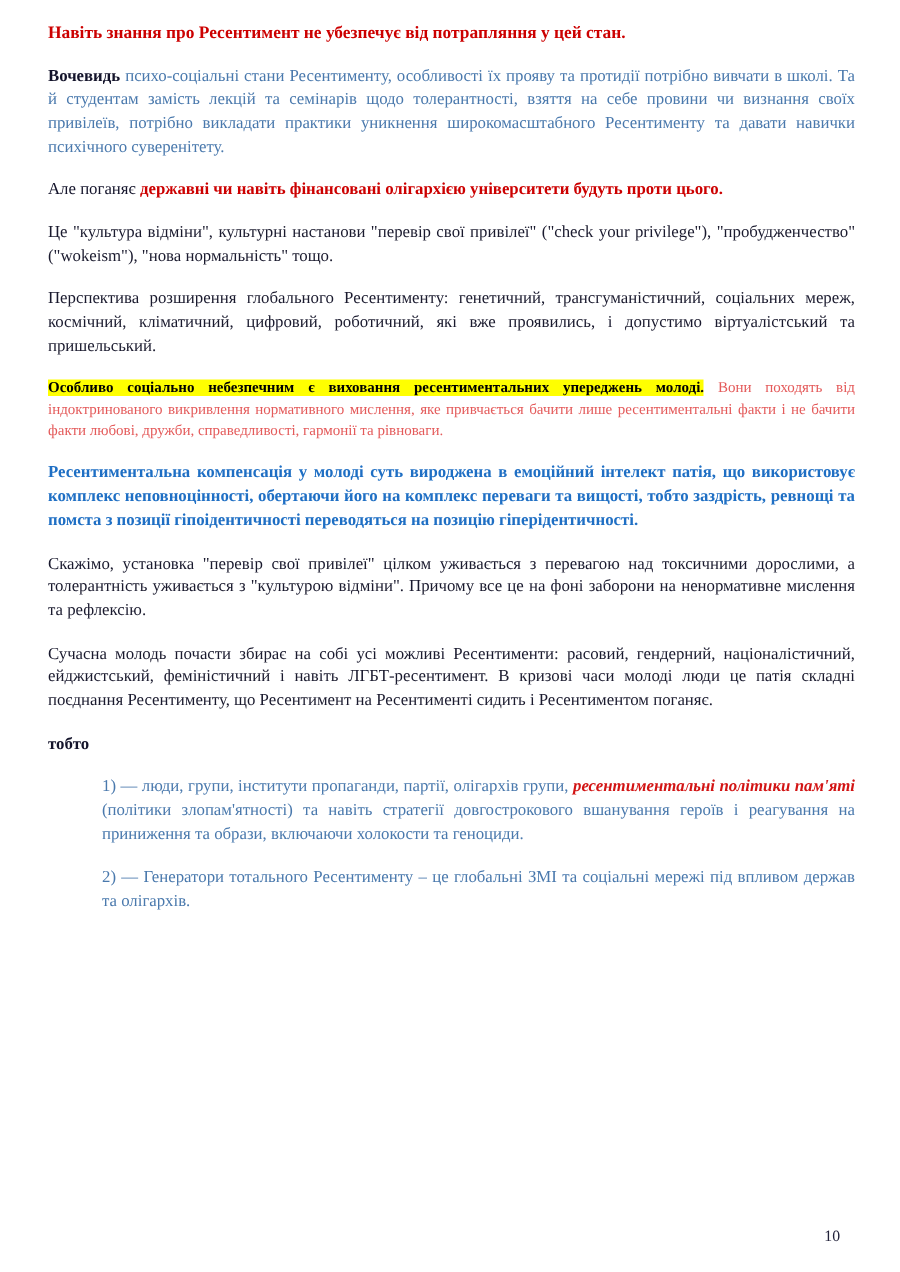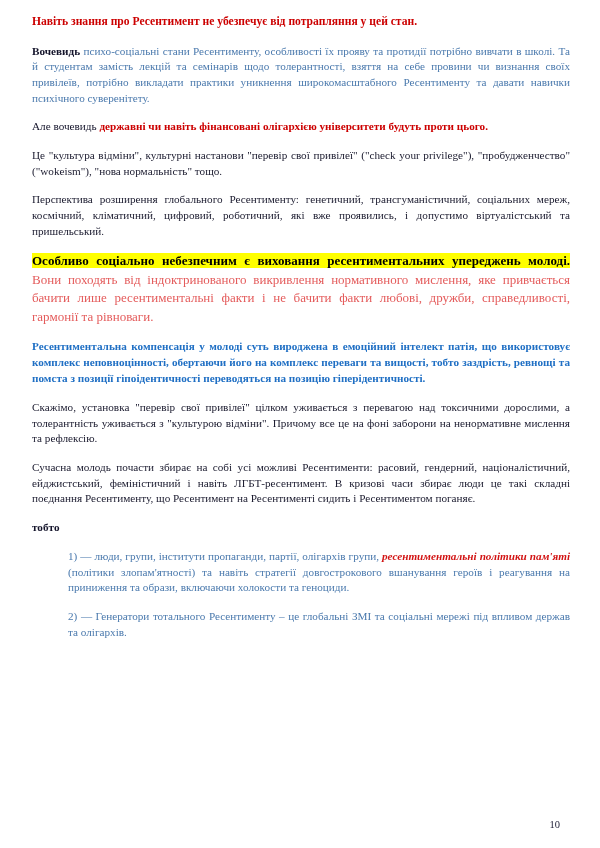--- a/index.html
+++ b/index.html
@@ -44,21 +44,21 @@
   .heading-red {
     color: #cc0000;
     font-weight: bold;
     font-size: 11.6px;
     margin: 0 0 14px 0;
     line-height: 1.35;
   }
 
   .hl-para {
     margin: 0 0 13px 0;
-    font-size: 13px;
+    font-size: 10px;
     line-height: 1.42;
     text-align: justify;
   }
 
   .bold-blue-para {
     margin: 0 0 13px 0;
     font-size: 11.2px;
     line-height: 1.42;
     text-align: justify;
     color: #1f6fc4;
@@ -99,34 +99,34 @@
 </style>
 </head>
 <body>
 
 <div class="page">
 
   <p class="heading-red">Навіть знання про Ресентимент не убезпечує від потрапляння у цей стан.</p>
 
   <p class="para"><span class="bold dark">Вочевидь</span><span class="blue"> психо-соціальні стани Ресентименту, особливості їх прояву та протидії потрібно вивчати в школі. Та й студентам замість лекцій та семінарів щодо толерантності, взяття на себе провини чи визнання своїх привілеїв, потрібно викладати практики уникнення широкомасштабного Ресентименту та давати навички психічного суверенітету.</span></p>
 
-  <p class="para"><span class="dark">Але вочевидь </span><span class="red-bold">державні чи навіть фінансовані олігархією університети будуть проти цього.</span></p>
+  <p class="para"><span class="dark">Але поганяє </span><span class="red-bold">державні чи навіть фінансовані олігархією університети будуть проти цього.</span></p>
 
 
   <p class="para">Це "культура відміни", культурні настанови "перевір свої привілеї" ("check your privilege"), "пробудженчество" ("wokeism"), "нова нормальність" тощо.</p>
 
   <p class="para">Перспектива розширення глобального Ресентименту: генетичний, трансгуманістичний, соціальних мереж, космічний, кліматичний, цифровий, роботичний, які вже проявились, і допустимо віртуалістський та пришельський.</p>
 
   <p class="hl-para"><span class="hl-yellow">Особливо соціально небезпечним є виховання ресентиментальних упереджень молоді.</span><span class="red-soft"> Вони походять від індоктринованого викривлення нормативного мислення, яке привчається бачити лише ресентиментальні факти і не бачити факти любові, дружби, справедливості, гармонії та рівноваги.</span></p>
 
   <p class="bold-blue-para">Ресентиментальна компенсація у молоді суть вироджена в емоційний інтелект патія, що використовує комплекс неповноцінності, обертаючи його на комплекс переваги та вищості, тобто заздрість, ревнощі та помста з позиції гіпоідентичності переводяться на позицію гіперідентичності.</p>
 
   <p class="para">Скажімо, установка "перевір свої привілеї" цілком уживається з перевагою над токсичними дорослими, а толерантність уживається з "культурою відміни". Причому все це на фоні заборони на ненормативне мислення та рефлексію.</p>
 
-  <p class="para">Сучасна молодь почасти збирає на собі усі можливі Ресентименти: расовий, гендерний, націоналістичний, ейджистський, феміністичний і навіть ЛГБТ-ресентимент. В кризові часи збирає люди це такі складні поєднання Ресентименту, що Ресентимент на Ресентименті сидить і Ресентиментом поганяє.</p>
+  <p class="para">Сучасна молодь почасти збирає на собі усі можливі Ресентименти: расовий, гендерний, націоналістичний, ейджистський, феміністичний і навіть ЛГБТ-ресентимент. В кризові часи молоді люди це патія складні поєднання Ресентименту, що Ресентимент на Ресентименті сидить і Ресентиментом поганяє.</p>
 
 
   <p class="tobto">тобто</p>
 
   <div class="items-block">
 
     <p class="item"><span>1)</span><span> — люди, групи, інститути пропаганди, партії, олігархів групи, </span><span class="red-bi">ресентиментальні політики пам'яті</span><span> (політики злопам'ятності) та навіть стратегії довгострокового вшанування героїв і реагування на приниження та образи, включаючи холокости та геноциди.</span></p>
 
     <p class="item item-last"><span>2)</span><span> — Генератори тотального Ресентименту – це глобальні ЗМІ та соціальні мережі під впливом держав та олігархів.</span><span class="red-bi"></span><span></span></p>
 

